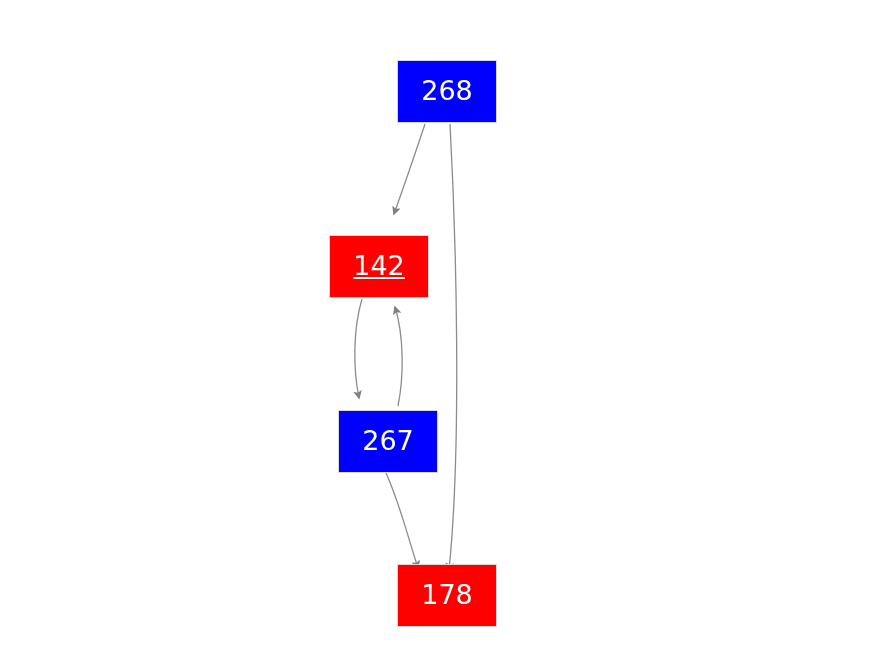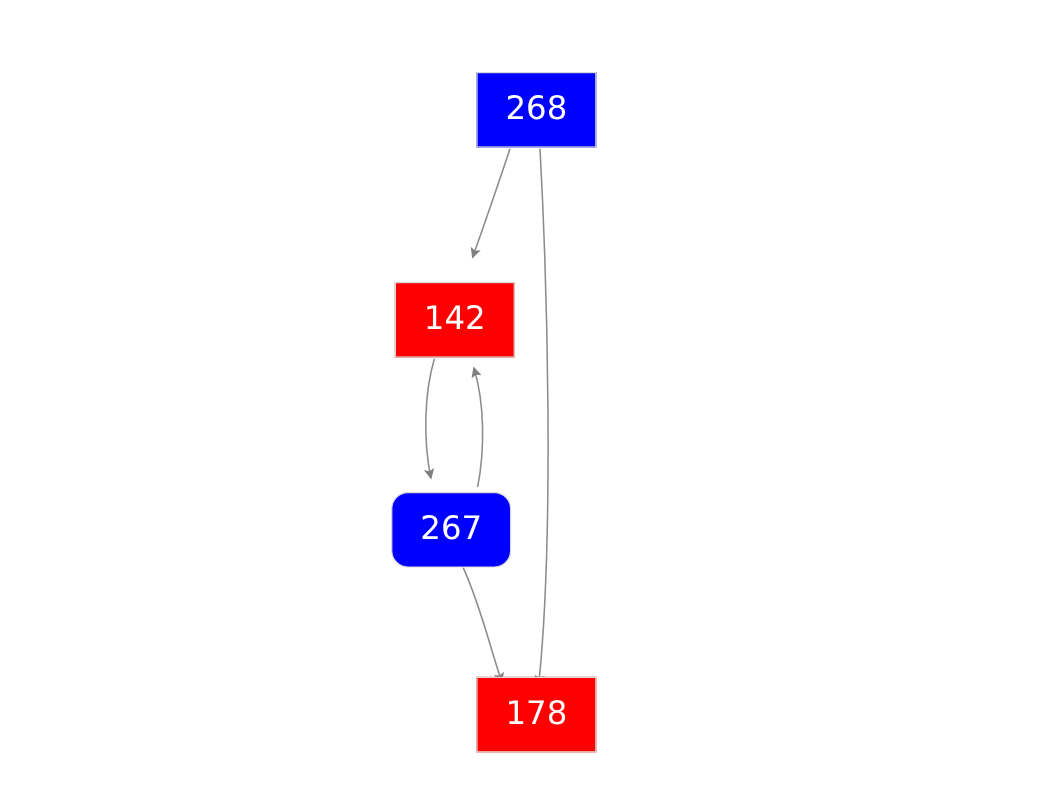--- a/index.html
+++ b/index.html
@@ -62,25 +62,25 @@
         <path d="M 362,275 C 353,305 353,345 359,374" fill="none" stroke="#8c8c8c" stroke-width="1.3" marker-end="url(#arrow)"></path>
         <path d="M 398,382 C 404,352 404,312 395,283" fill="none" stroke="#8c8c8c" stroke-width="1.3" marker-end="url(#arrow)"></path>
         <path d="M 386,449 C 400,480 406,507 418,544" fill="none" stroke="#8c8c8c" stroke-width="1.3" marker-end="url(#arrow)"></path>
       </g>
   </svg>
 
   <div class="node" style="left: 397px; top: 36px; width: 100px; height: 63px; background: rgb(0, 0, 255); color: rgb(255, 255, 255); border-color: rgb(216, 216, 216);">
     <span class="node-label">268</span>
   </div>
 
-  <div class="node" style="left: 329px; top: 211px; width: 100px; height: 63px; background: rgb(255, 0, 0); color: rgb(255, 255, 255); border-color: rgb(216, 216, 216);">
+  <div class="node" style="left: 329px; top: 211px; width: 100px; height: 63px; background: rgb(255, 0, 0); color: rgb(255, 255, 255); border-color: rgb(216, 216, 216); text-decoration: underline;">
     <span class="node-label">142</span>
   </div>
 
-  <div class="node" style="left: 326px; top: 386px; width: 100px; height: 63px; background: rgb(0, 0, 255); color: rgb(255, 255, 255); border-color: rgb(216, 216, 216); border-radius: 14px;">
+  <div class="node" style="left: 338px; top: 386px; width: 100px; height: 63px; background: rgb(0, 0, 255); color: rgb(255, 255, 255); border-color: rgb(216, 216, 216);">
     <span class="node-label">267</span>
   </div>
 
   <div class="node" style="left: 397px; top: 540px; width: 100px; height: 63px; background: rgb(255, 0, 0); color: rgb(255, 255, 255); border-color: rgb(216, 216, 216);">
     <span class="node-label">178</span>
   </div>
 
 </div>
 
 </body></html>

